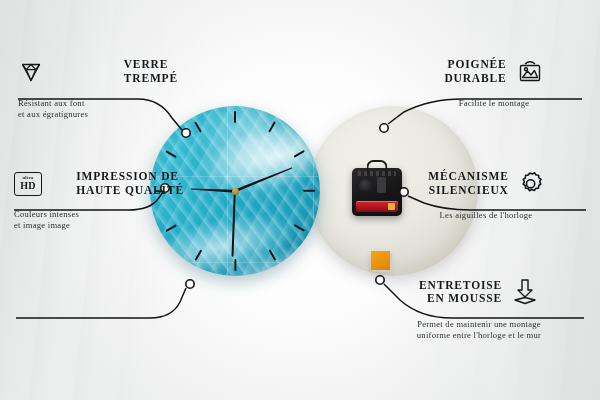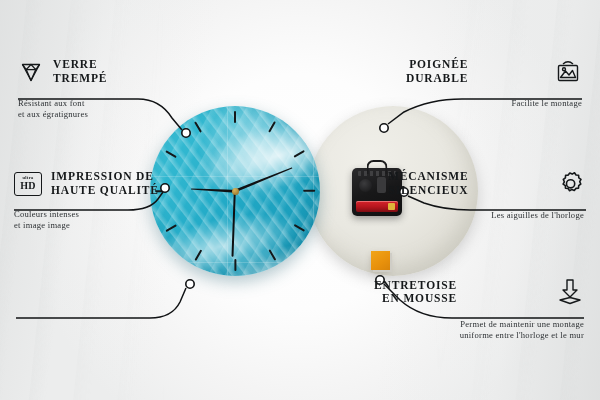--- a/index.html
+++ b/index.html
@@ -126,24 +126,24 @@
   .co-head{display:flex;align-items:center;gap:9px;}
   .co-title{
     font-family:"Liberation Serif", serif;
     font-weight:700;font-size:11.5px;letter-spacing:.85px;color:#15181a;
     line-height:13.5px;text-transform:uppercase;white-space:nowrap;
   }
   .co-sub{
     font-family:"Liberation Serif", serif;
     font-size:8.6px;line-height:11px;color:#2c3033;letter-spacing:.25px;white-space:nowrap;
   }
-  .left .co-head{justify-content:flex-start;}
-  .right .co-head{justify-content:space-between;}
+  .left .co-head{justify-content:space-between;}
+  .right .co-head{justify-content:center;}
   .right .co-title{text-align:right;}
-  .right .co-sub{text-align:right;}
+  .right .co-sub{text-align:center;}
   .ic{flex:0 0 auto;display:block;}
 
   
   .wires{position:absolute;left:0;top:0;width:600px;height:400px;pointer-events:none;}
 
   .hd-box{
     width:26px;height:22px;border:1.6px solid #15181a;border-radius:3px;
     display:flex;flex-direction:column;align-items:center;justify-content:center;line-height:1;
   }
   .hd-sm{font-size:4.4px;letter-spacing:.3px;color:#15181a;font-weight:700;}

